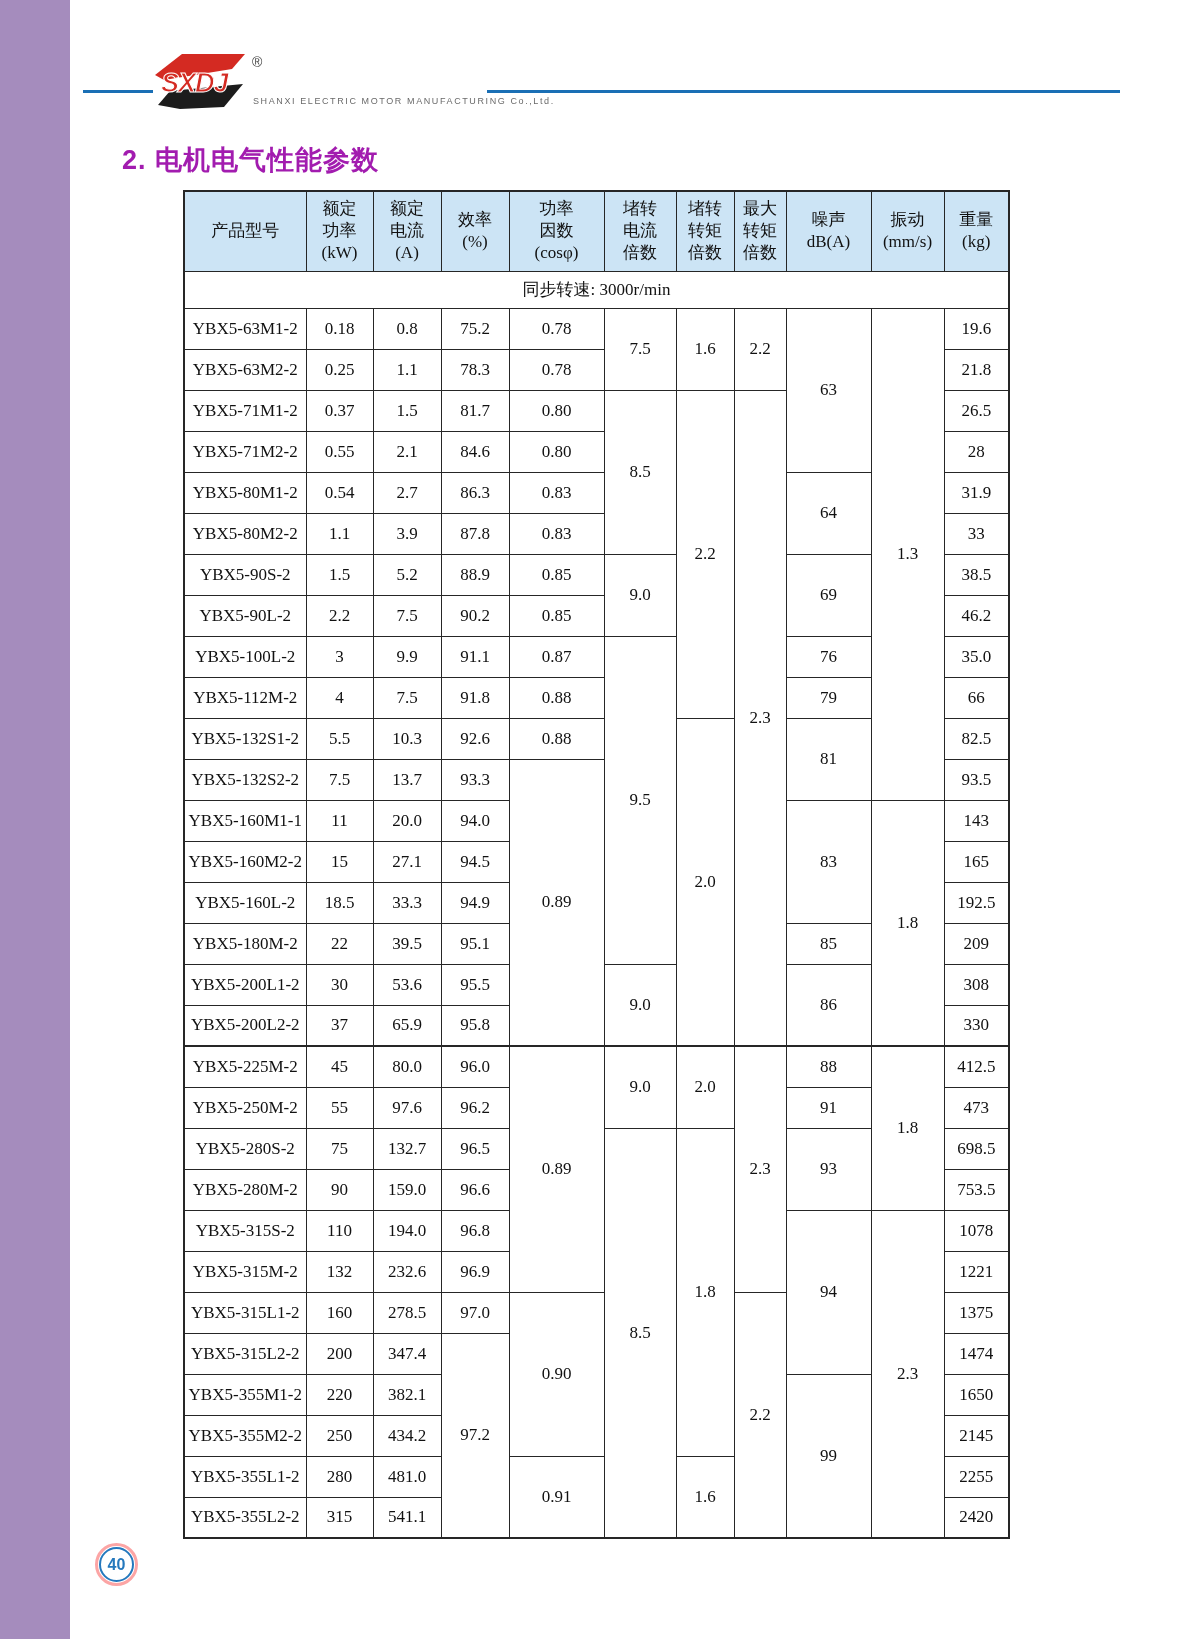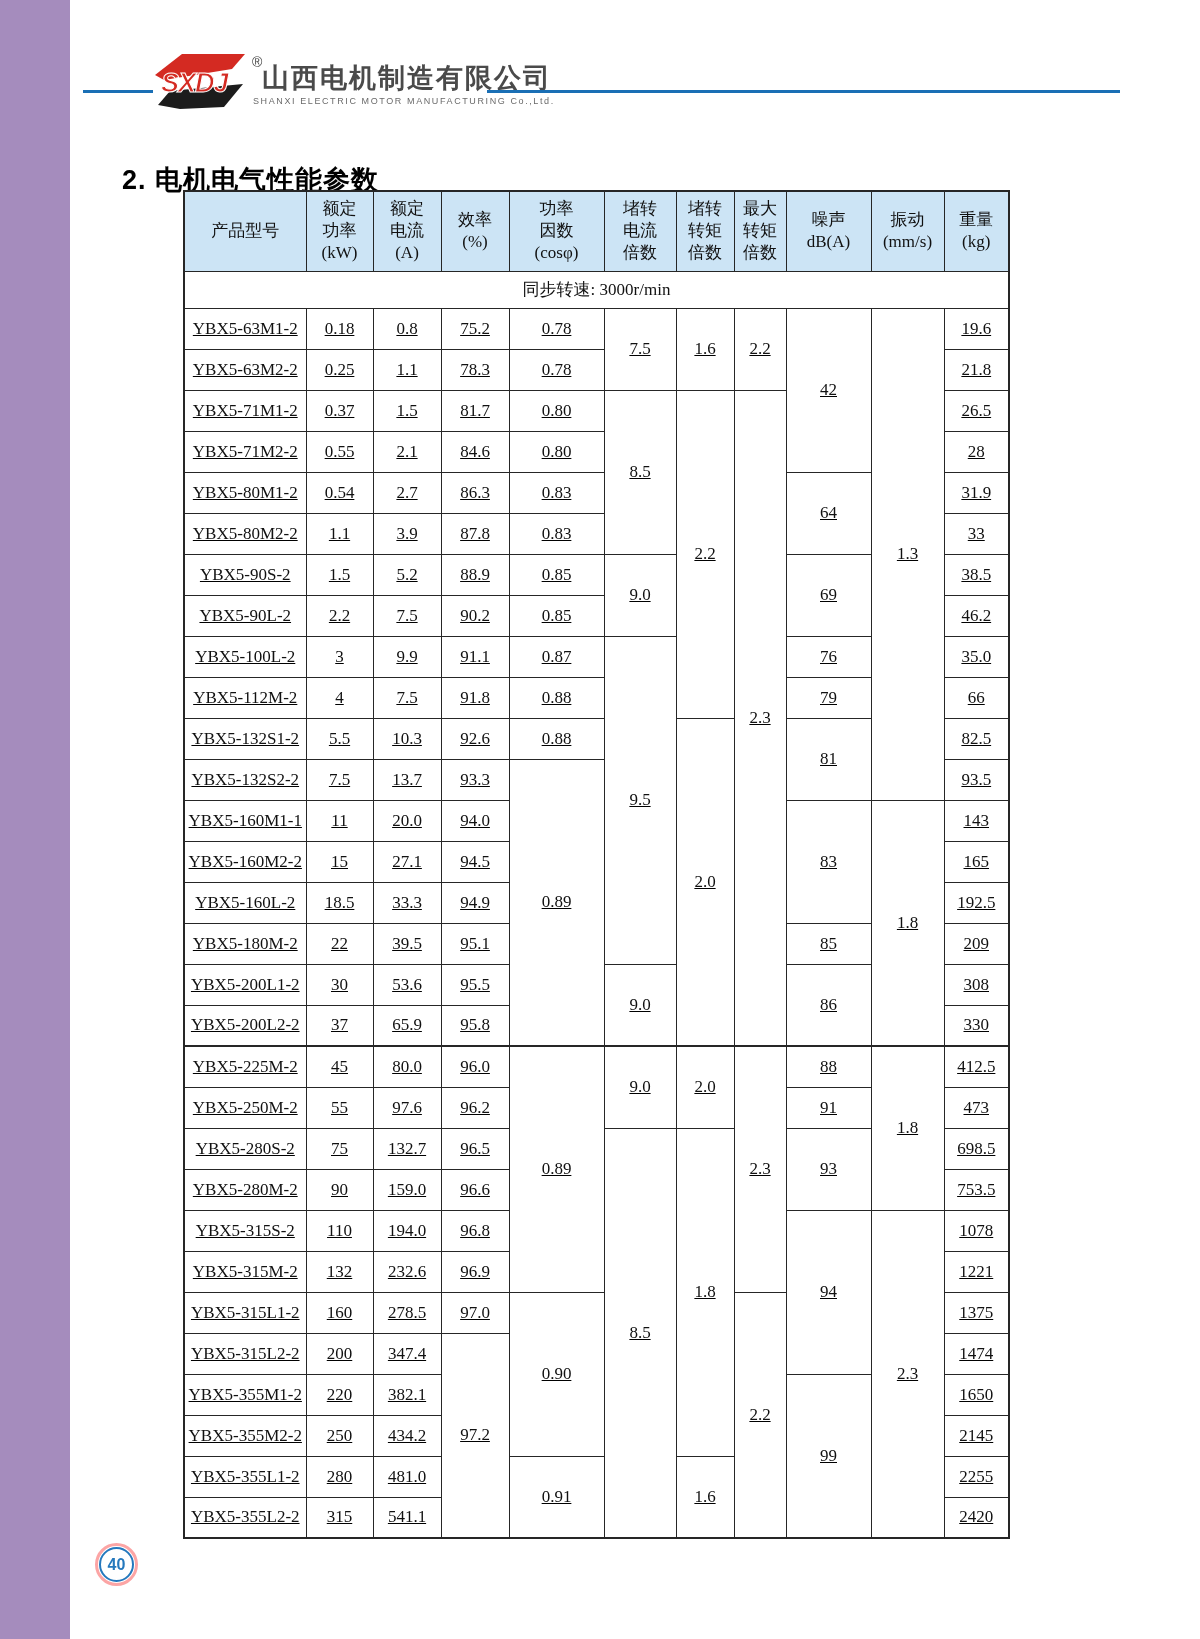--- a/index.html
+++ b/index.html
@@ -13,32 +13,32 @@
   .blue-line.left { left:83px; width:70px; }
   .blue-line.right { left:487px; width:633px; }
   .logo-wrap { position:absolute; left:150px; top:48px; width:100px; height:64px; }
   .reg-mark { position:absolute; left:252px; top:54px; font-size:14px; color:#444;
     font-family:"Liberation Sans",sans-serif; }
   .company-cn { position:absolute; left:262px; top:60px; font-size:27px; font-weight:bold;
     color:#4a4a4a; letter-spacing:2px; font-family:"Liberation Sans","DejaVu Sans",sans-serif; }
   .company-en { position:absolute; left:253px; top:96px; font-size:9px; color:#6a6a6a;
     letter-spacing:1.6px; font-family:"Liberation Sans",sans-serif; }
   .section-title { position:absolute; left:122px; top:142px; font-size:27px; font-weight:bold;
-    color:#000000; letter-spacing:1px; font-family:"Liberation Sans","DejaVu Sans",sans-serif;margin-top:20px; }
+    color:#a21caf; letter-spacing:1px; font-family:"Liberation Sans","DejaVu Sans",sans-serif; }
   .table-wrap { position:absolute; left:183px; top:190px; }
   table.spec { border-collapse:collapse; table-layout:fixed; width:825px;
     border:2px solid #262626; }
   table.spec th, table.spec td {
     border:1px solid #262626; text-align:center; vertical-align:middle;
     font-size:17px; color:#111; padding:0 2px; font-weight:normal;
   }
   table.spec thead tr { height:80px; }
   table.spec th { white-space:pre-line; line-height:1.3; }
   tr.subheader { height:37px;padding-left:44px; }
-  tbody tr.datarow { height:41px;text-decoration:underline; }
+  tbody tr.datarow { height:41px; }
   tr.section-start td { border-top-width:2px; }
   .page-badge { position:absolute; left:95px; top:1543px; width:43px; height:43px;
     border:3px solid #fca5a5; border-radius:50%; }
   .page-badge .inner { position:absolute; left:1px; top:1px; right:1px; bottom:1px;
     border:2px solid #2478bd; border-radius:50%; display:flex; align-items:center;
     justify-content:center; font-family:"Liberation Sans",sans-serif;
     font-weight:bold; font-size:16px; color:#2478bd; }
 </style>
 </head>
 <body>
@@ -50,21 +50,20 @@
   <div class="blue-line left" style="background: rgb(26, 111, 181);"></div>
 
   <div class="logo-wrap">
     <svg width="100" height="64" viewBox="0 0 100 64">
       <polygon id="logo-red-shape" points="5,27 32,6 95,6 82,21 14,32" fill="#d42a22"></polygon>
       <polygon id="logo-black-shape" points="8,57 20,43 93,36 74,59 30,61" fill="#1c1c1c"></polygon>
       <text id="logo-text" x="11" y="44" font-family="Liberation Sans, sans-serif" font-style="italic" font-weight="900" font-size="27" fill="#d42a22" stroke="#ffffff" stroke-width="1" letter-spacing="-1">SXDJ</text>
     </svg>
   </div>
   <div class="reg-mark">®</div>
-  <div class="company-cn">山西电机制造有限公司</div>
   <div class="company-en">SHANXI ELECTRIC MOTOR MANUFACTURING Co.,Ltd.</div>
 
   <div class="blue-line right" style="background: rgb(26, 111, 181);"></div>
 
   <div class="section-title">2. 电机电气性能参数</div>
 
   <div class="table-wrap">
     <table class="spec" id="spec-table">
       <colgroup id="spec-colgroup">
           <col style="width: 122px;">
@@ -116,21 +115,21 @@
           </tr>
           <tr class="datarow">
             <td>YBX5-63M1-2</td>
             <td>0.18</td>
             <td>0.8</td>
             <td>75.2</td>
             <td>0.78</td>
             <td rowspan="2">7.5</td>
             <td rowspan="2">1.6</td>
             <td rowspan="2">2.2</td>
-            <td rowspan="4">42</td>
+            <td rowspan="4">63</td>
             <td rowspan="12">1.3</td>
             <td>19.6</td>
           </tr>
           <tr class="datarow">
             <td>YBX5-63M2-2</td>
             <td>0.25</td>
             <td>1.1</td>
             <td>78.3</td>
             <td>0.78</td>
             <td>21.8</td>

